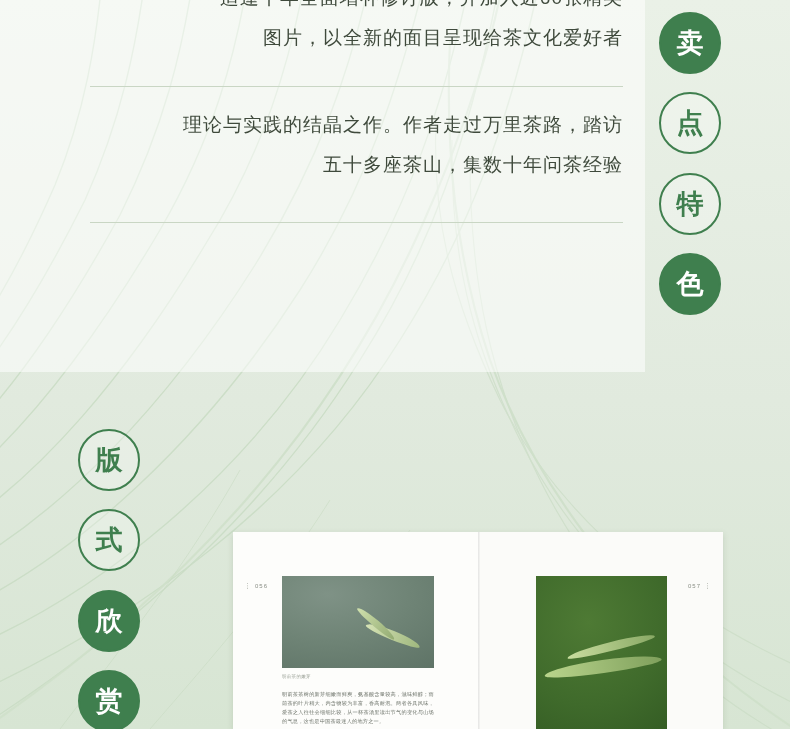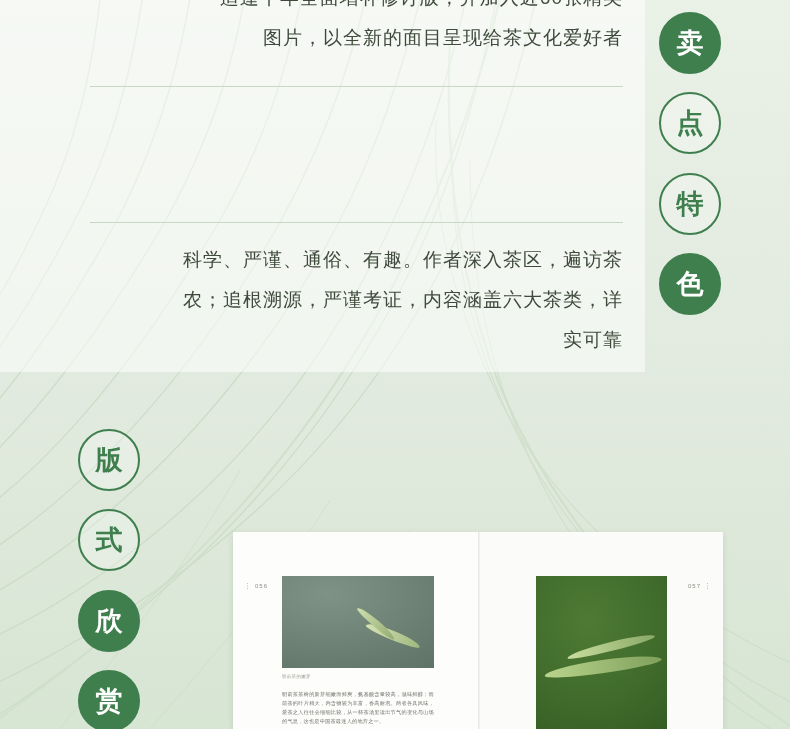--- a/index.html
+++ b/index.html
@@ -245,23 +245,22 @@
     </g>
   </svg>
 
   <div class="text-panel">
     <div class="divider" id="div-0"></div>
     <div class="divider" id="div-1"></div>
   </div>
 
   <div class="text-block" id="blk-0">适逢十年全面增补修订版，并加入近60张精美
 图片，以全新的面目呈现给茶文化爱好者</div>
-  <div class="text-block" id="blk-2">科学、严谨、通俗、有趣。作者深入茶区，遍访茶
-农；追根溯源，严谨考证，内容涵盖六大茶类，详
-实可靠</div>
+  <div class="text-block" id="blk-1">理论与实践的结晶之作。作者走过万里茶路，踏访
+五十多座茶山，集数十年问茶经验</div>
 
   <div class="circle solid" id="c-r0">卖</div>
   <div class="circle outline" id="c-r1">点</div>
   <div class="circle outline" id="c-r2">特</div>
   <div class="circle solid" id="c-r3">色</div>
 
   <div class="circle outline" id="c-l0">版</div>
   <div class="circle outline" id="c-l1">式</div>
   <div class="circle solid" id="c-l2">欣</div>
   <div class="circle solid" id="c-l3">赏</div>

